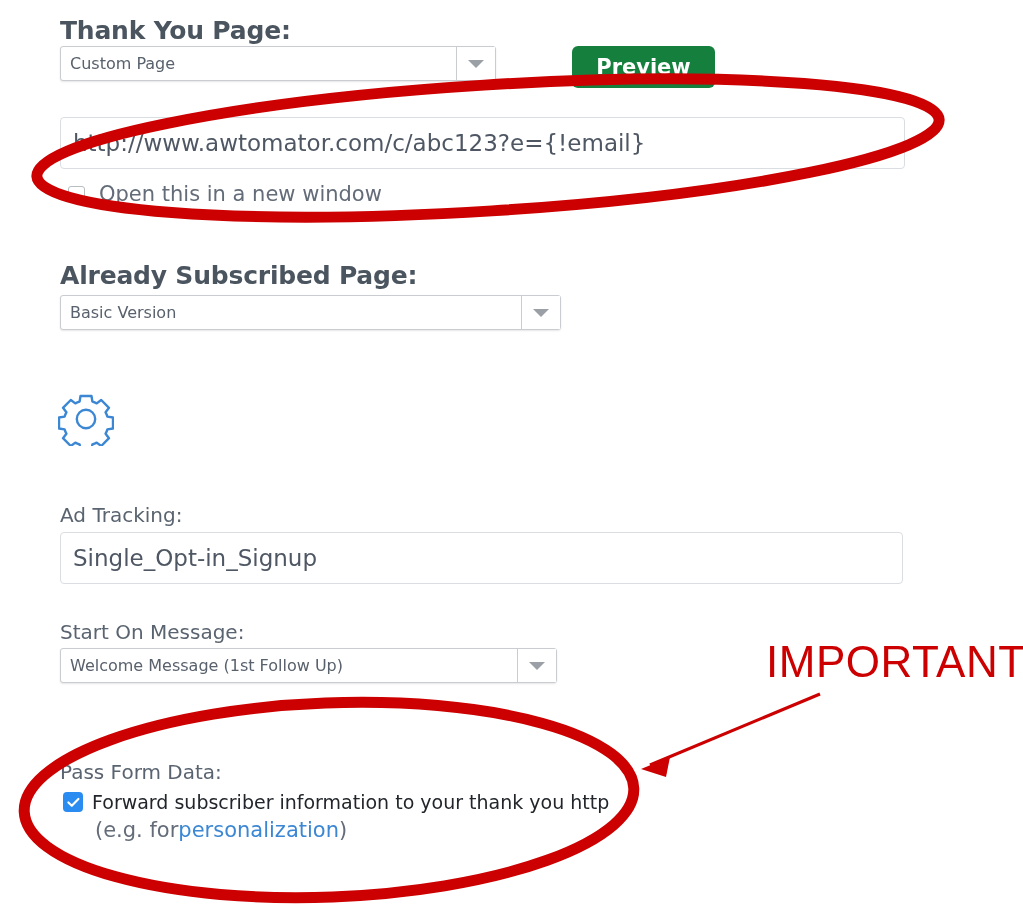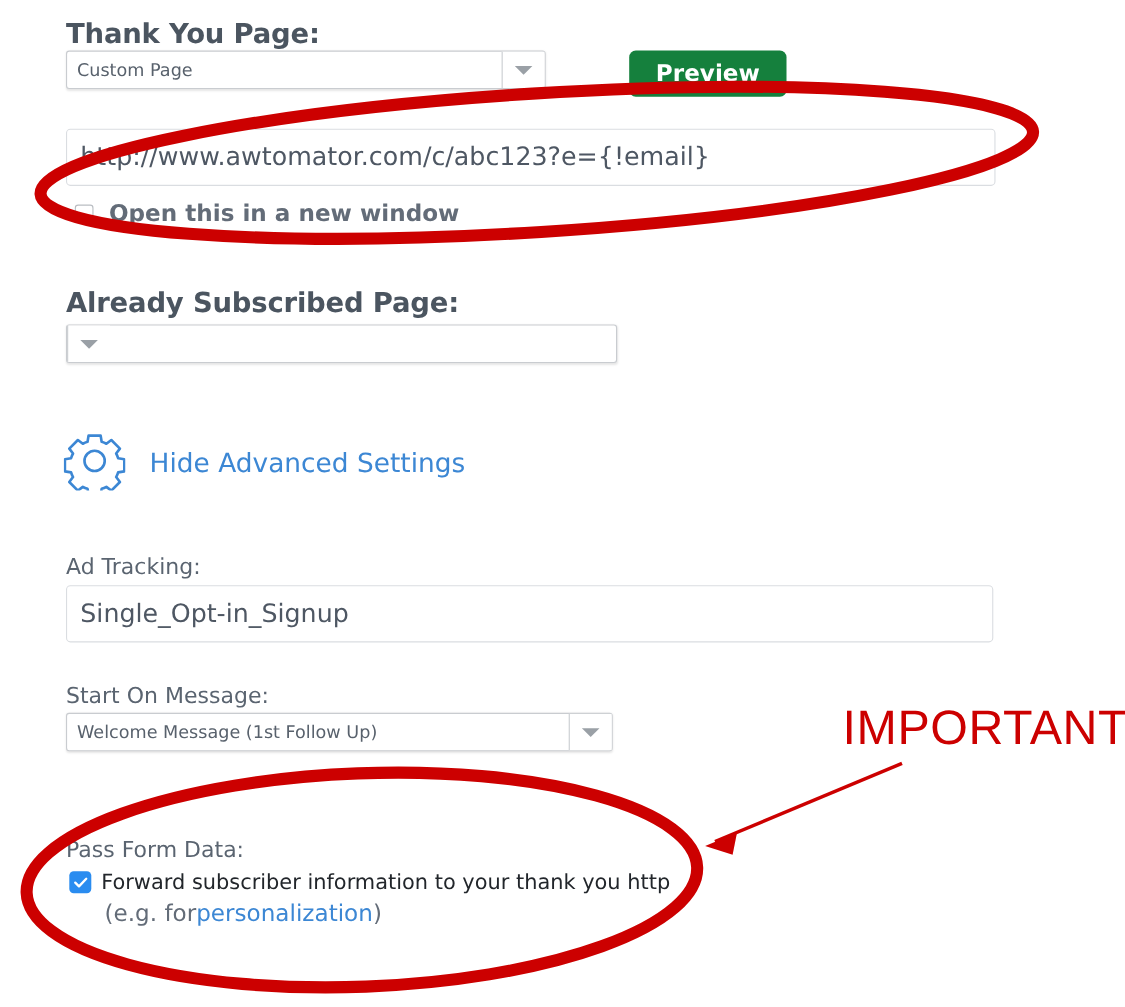--- a/index.html
+++ b/index.html
@@ -175,41 +175,41 @@
   <div class="select-value">Custom Page</div>
   <div class="select-arrow-cell">
     <div class="tri-down"></div>
   </div>
 </div>
 
 <div class="abs btn-primary" style="left:572px; top:46px; width:143px; height:42px;">Preview</div>
 
 <div class="abs text-input" style="left:60px; top:117px; width:845px; height:52px;">http://www.awtomator.com/c/abc123?e={!email}</div>
 
-<div class="abs" style="left:68px; top:182px; display:flex; align-items:center; gap:14px;font-weight:bold;">
+<div class="abs" style="left:68px; top:182px; display:flex; align-items:center; gap:14px;">
   <span class="cb-empty"></span>
   <span class="muted-big">Open this in a new window</span>
 </div>
 
 <div class="abs section-heading" style="left:60px; top:261px;text-align:right;">Already Subscribed Page:</div>
 
 <div class="abs select-box" style="left:60px; top:295px; width:501px; height:35px;">
+  <div class="select-value">Basic Version</div>
   <div class="select-arrow-cell">
     <div class="tri-down"></div>
   </div>
 </div>
 
 <div class="abs" style="left:58px; top:392px; display:flex; align-items:center; gap:22px;">
   <span style="display:block;">
     <svg width="56" height="54" viewBox="0 0 56 54" fill="none">
       <path d="M22.5 4 h11 l0.9 5.6 a18.5 18.5 0 0 1 4.3 1.8 l4.5-3.4 l7.8 7.8 l-3.4 4.5 a18.5 18.5 0 0 1 1.8 4.3 l5.6 0.9 v11 l-5.6 0.9 a18.5 18.5 0 0 1 -1.8 4.3 l3.4 4.5 l-7.8 7.8 l-4.5-3.4 a18.5 18.5 0 0 1 -4.3 1.8 l-0.9 5.6 h-11 l-0.9-5.6 a18.5 18.5 0 0 1 -4.3-1.8 l-4.5 3.4 l-7.8-7.8 l3.4-4.5 a18.5 18.5 0 0 1 -1.8-4.3 l-5.6-0.9 v-11 l5.6-0.9 a18.5 18.5 0 0 1 1.8-4.3 l-3.4-4.5 l7.8-7.8 l4.5 3.4 a18.5 18.5 0 0 1 4.3-1.8 z" stroke="#3c87d4" stroke-width="2.4" fill="none" stroke-linejoin="round"></path>
       <circle cx="28" cy="27" r="9.2" stroke="#3c87d4" stroke-width="2.4" fill="none"></circle>
     </svg>
   </span>
-  <span class="adv-link">Hide Advanced Settings</span>
 </div>
 
 <div class="abs field-label" style="left:60px; top:503px;">Ad Tracking:</div>
 
 <div class="abs text-input" style="left:60px; top:532px; width:843px; height:52px;">Single_Opt-in_Signup</div>
 
 <div class="abs field-label" style="left:60px; top:620px;">Start On Message:</div>
 
 <div class="abs select-box" style="left:60px; top:648px; width:497px; height:35px;">
   <div class="select-value">Welcome Message (1st Follow Up)</div>

